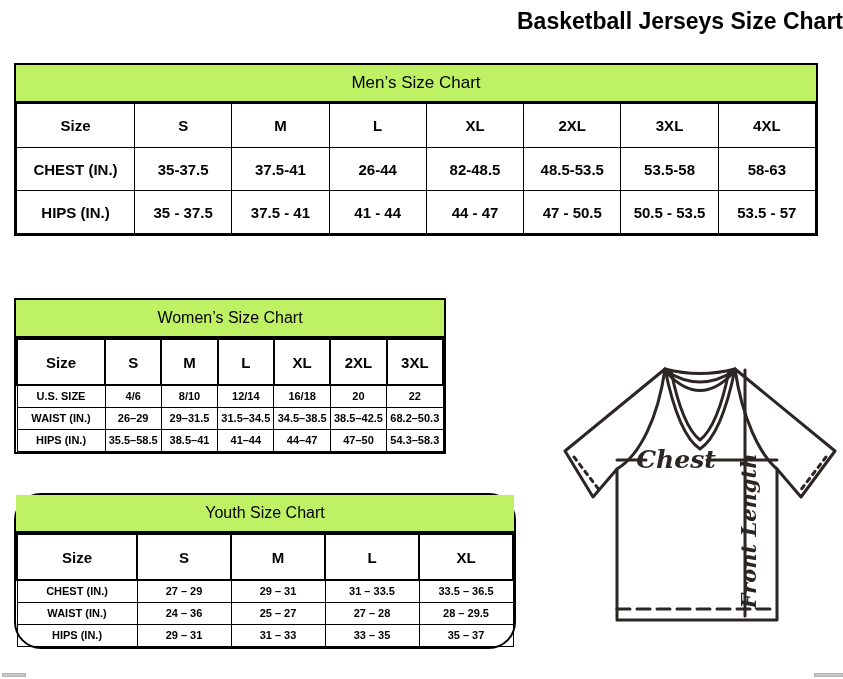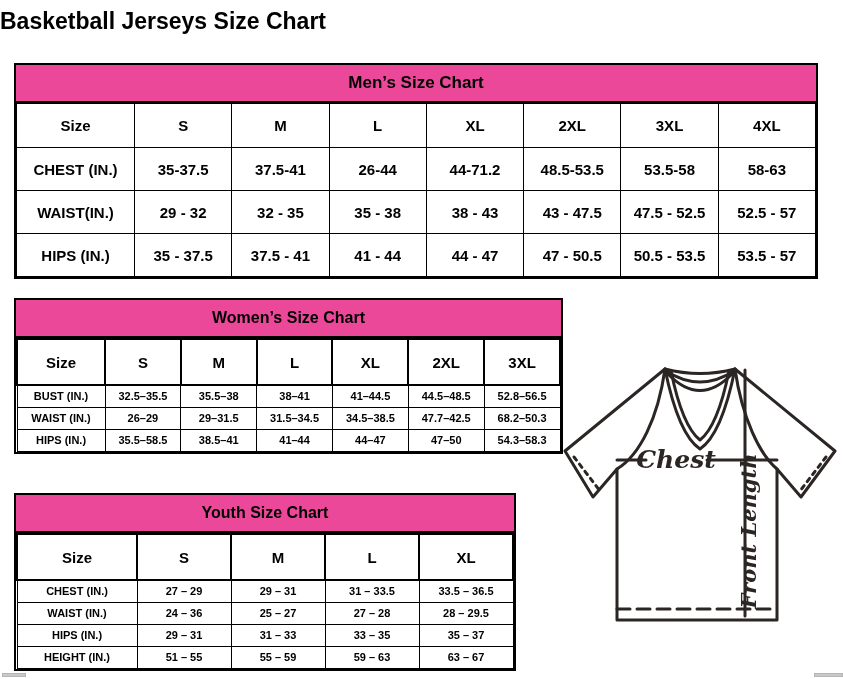--- a/index.html
+++ b/index.html
@@ -4,50 +4,50 @@
 <style>
   html,body{margin:0;padding:0;}
   body{
     width:843px;height:679px;position:relative;overflow:hidden;
     background:#ffffff;
     font-family:"Liberation Sans", sans-serif;
     color:#000;
   }
   .page-title{
     position:absolute;top:8px;left:0;width:843px;
-    text-align:left;font-size:23px;font-weight:bold;letter-spacing:0;
+    text-align:right;font-size:23px;font-weight:bold;letter-spacing:0;
   }
   .tbl-wrap{position:absolute;border:2px solid #000;background:#fff;box-sizing:border-box;}
   .band{
-    background:#ec4899;border-bottom:2px solid #000;
+    background:#bef264;border-bottom:2px solid #000;
     display:flex;align-items:center;justify-content:center;
-    font-weight:bold;box-sizing:border-box;
+    font-weight:normal;box-sizing:border-box;
   }
   table.size-table{border-collapse:collapse;table-layout:fixed;width:100%;}
   table.size-table th,table.size-table td{
     border:1px solid #000;text-align:center;vertical-align:middle;
     font-weight:bold;padding:0;box-sizing:border-box;
   }
   
   .wrap-mens{left:14px;top:63px;width:804px;}
   .wrap-mens .band{height:38px;font-size:17px;}
   .tbl-mens th,.tbl-mens td{border-width:2px;font-size:15px;}
   .tbl-mens thead tr{height:44px;}
   .tbl-mens tbody tr{height:43px;}
   .tbl-mens thead th:first-child{width:118px;}
   
-  .wrap-womens{left:14px;top:298px;width:549px;}
+  .wrap-womens{left:14px;top:298px;width:432px;}
   .wrap-womens .band{height:38px;font-size:16px;}
   .tbl-womens thead tr{height:46px;}
   .tbl-womens thead th{font-size:15px;border-width:2px;}
   .tbl-womens tbody tr{height:22px;}
   .tbl-womens tbody th,.tbl-womens tbody td{font-size:11px;}
   .tbl-womens thead th:first-child{width:88px;}
   
-  .wrap-youth{left:14px;top:493px;width:502px;}
+  .wrap-youth{left:14px;top:493px;width:502px;border-radius:27px;}
   .wrap-youth .band{height:38px;font-size:16px;}
   .tbl-youth thead tr{height:46px;}
   .tbl-youth thead th{font-size:15px;border-width:2px;}
   .tbl-youth tbody tr{height:22px;}
   .tbl-youth tbody th,.tbl-youth tbody td{font-size:11px;}
   .tbl-youth thead th:first-child{width:120px;}
   
   .jersey{position:absolute;left:560px;top:363px;width:280px;height:262px;}
   
   .scroll-frag{position:absolute;height:4px;background:#c9c9c9;border:1px solid #b5b5b5;box-sizing:border-box;}
@@ -73,34 +73,24 @@
           <th>3XL</th>
           <th>4XL</th>
         </tr>
       </thead>
     <tbody>
         <tr>
           <th>CHEST (IN.)</th>
           <td>35-37.5</td>
           <td>37.5-41</td>
           <td>26-44</td>
-          <td>44-71.2</td>
+          <td>82-48.5</td>
           <td>48.5-53.5</td>
           <td>53.5-58</td>
           <td>58-63</td>
-        </tr>
-        <tr>
-          <th>WAIST(IN.)</th>
-          <td>29 - 32</td>
-          <td>32 - 35</td>
-          <td>35 - 38</td>
-          <td>38 - 43</td>
-          <td>43 - 47.5</td>
-          <td>47.5 - 52.5</td>
-          <td>52.5 - 57</td>
         </tr>
         <tr>
           <th>HIPS (IN.)</th>
           <td>35 - 37.5</td>
           <td>37.5 - 41</td>
           <td>41 - 44</td>
           <td>44 - 47</td>
           <td>47 - 50.5</td>
           <td>50.5 - 53.5</td>
           <td>53.5 - 57</td>
@@ -118,35 +108,35 @@
           <th>S</th>
           <th>M</th>
           <th>L</th>
           <th>XL</th>
           <th>2XL</th>
           <th>3XL</th>
         </tr>
       </thead>
     <tbody>
         <tr>
-          <th>BUST (IN.)</th>
-          <td>32.5–35.5</td>
-          <td>35.5–38</td>
-          <td>38–41</td>
-          <td>41–44.5</td>
-          <td>44.5–48.5</td>
-          <td>52.8–56.5</td>
+          <th>U.S. SIZE</th>
+          <td>4/6</td>
+          <td>8/10</td>
+          <td>12/14</td>
+          <td>16/18</td>
+          <td>20</td>
+          <td>22</td>
         </tr>
         <tr>
           <th>WAIST (IN.)</th>
           <td>26–29</td>
           <td>29–31.5</td>
           <td>31.5–34.5</td>
           <td>34.5–38.5</td>
-          <td>47.7–42.5</td>
+          <td>38.5–42.5</td>
           <td>68.2–50.3</td>
         </tr>
         <tr>
           <th>HIPS (IN.)</th>
           <td>35.5–58.5</td>
           <td>38.5–41</td>
           <td>41–44</td>
           <td>44–47</td>
           <td>47–50</td>
           <td>54.3–58.3</td>
@@ -182,27 +172,20 @@
           <td>27 – 28</td>
           <td>28 – 29.5</td>
         </tr>
         <tr>
           <th>HIPS (IN.)</th>
           <td>29 – 31</td>
           <td>31 – 33</td>
           <td>33 – 35</td>
           <td>35 – 37</td>
         </tr>
-        <tr>
-          <th>HEIGHT (IN.)</th>
-          <td>51 – 55</td>
-          <td>55 – 59</td>
-          <td>59 – 63</td>
-          <td>63 – 67</td>
-        </tr>
       </tbody>
   </table>
 </div>
 
 <svg class="jersey" viewBox="0 0 280 262" xmlns="http://www.w3.org/2000/svg">
   <g stroke="#2b2523" stroke-width="3" fill="none" stroke-linejoin="round" stroke-linecap="round">
 
     <path d="M105 6 L5 88 L33 134 L57 106 L57 257 L217 257 L217 106 L241 134 L275 88 L175 6 Q140 15 105 6 Z" fill="#ffffff"></path>
 
     <path d="M105 6 C98 55 80 92 57 106"></path>

